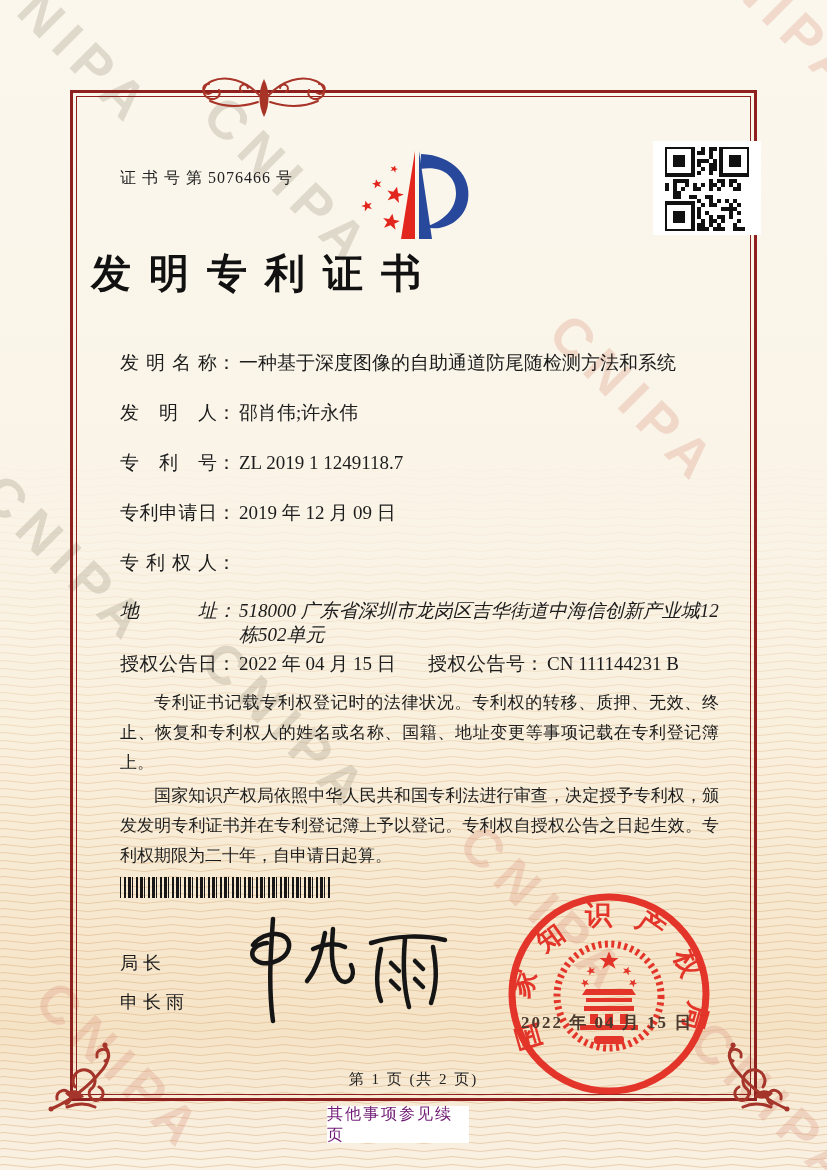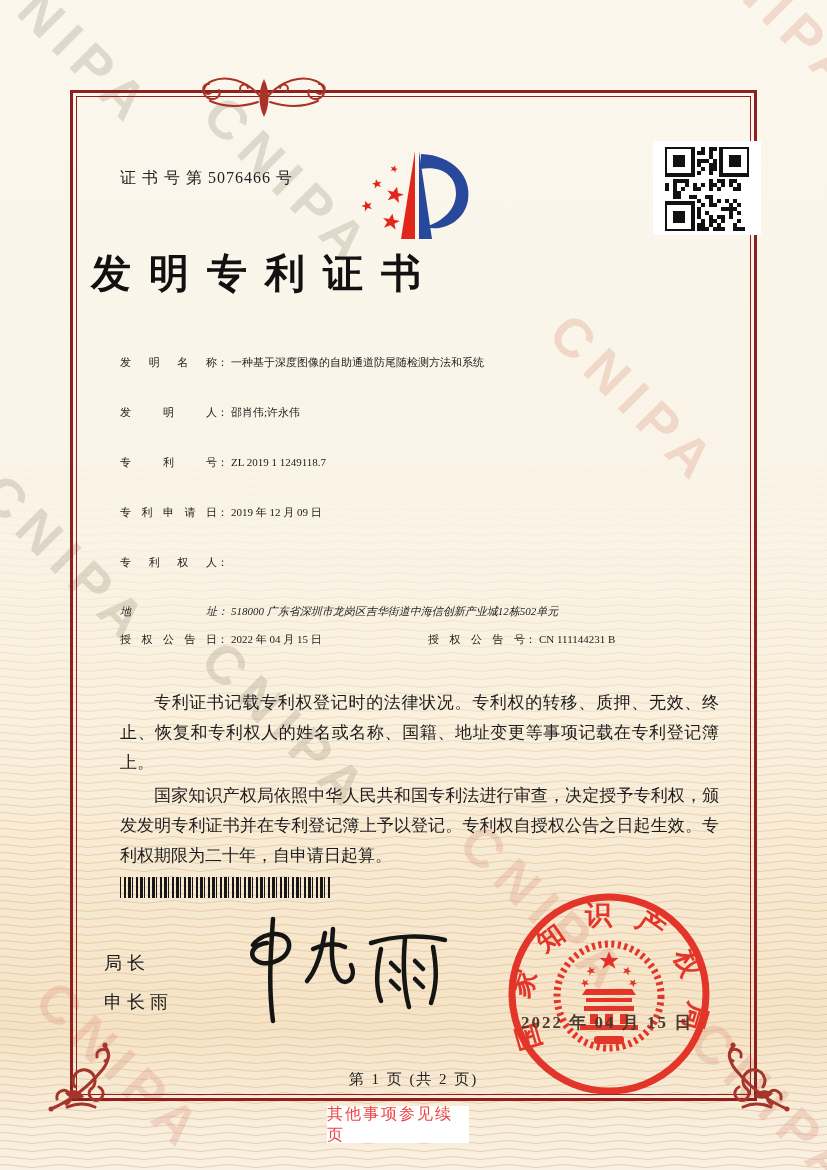--- a/index.html
+++ b/index.html
@@ -51,49 +51,49 @@
   .frame-inner{position:absolute;inset:3px;border:1px solid var(--border-red);pointer-events:none;}
   
   .cert-number{position:absolute;left:47px;top:55px;font-size:16px;letter-spacing:1px;color:#222;margin-top:20px;}
   .logo{position:absolute;left:282px;top:46px;}
   .qr-box{position:absolute;left:580px;top:48px;width:108px;height:94px;background:#fff;}
   .qr-box svg{margin:6px auto 0 auto;}
   .title{
     position:absolute;left:0;right:0;top:153px;
     font-size:40px;font-weight:700;letter-spacing:0.45em;text-indent:0.45em;color:#111;
   }
-  .fields{position:absolute;left:47px;top:256px;width:600px;font-size:11px;}
+  .fields{position:absolute;left:47px;top:256px;width:600px;font-size:19px;}
   .field-row{display:flex;line-height:27px;margin-bottom:23px;align-items:flex-start;}
   .f-label{display:inline-block;width:97px;text-align:justify;text-align-last:justify;flex:0 0 97px;}
   .f-colon{flex:0 0 auto;}
   .f-value{margin-left:3px;}
   .row-address{line-height:24px;margin-bottom:3px;font-style:italic;}
   .row-address .f-value{display:inline-block;width:492px;}
   .grant-row{position:relative;margin-bottom:4px;}
   .grant2{position:absolute;left:308px;top:0;display:flex;}
   .paras{position:absolute;left:47px;top:595px;width:599px;font-size:17px;line-height:30px;text-align:justify;}
   .paras p{text-indent:2em;margin-bottom:3px;}
   .barcode{position:absolute;left:47px;top:784px;}
-  .signer{position:absolute;left:31px;top:858px;font-size:18px;letter-spacing:5px;}
+  .signer{position:absolute;left:47px;top:858px;font-size:18px;letter-spacing:5px;}
   .signer div{margin-bottom:15px;}
   .signature{position:absolute;left:160px;top:820px;}
   .seal{position:absolute;left:433px;top:798px;}
   .seal-date{
     position:absolute;left:448px;top:918px;width:220px;
     font-size:17px;font-weight:700;letter-spacing:2px;color:#4d3a2e;z-index:4;
   }
   .page-num{position:absolute;left:0;right:0;top:977px;text-align:center;font-size:15px;letter-spacing:2px;color:#222;}
   .ornament-top{position:absolute;left:115px;top:-27px;}
   .flourish{position:absolute;z-index:5;}
   .flourish-left{left:-30px;top:940px;}
   .flourish-right{left:632px;top:940px;transform:scaleX(-1);}
   .cont-note{
     position:absolute;left:327px;top:1106px;width:142px;height:37px;background:#ffffff;
     display:flex;align-items:center;justify-content:center;
-    font-size:16px;letter-spacing:2px;color:#ef4444;z-index:3;
+    font-size:16px;letter-spacing:2px;color:#701a75;z-index:3;
   }
   #waves{position:absolute;left:0;top:0;z-index:0;}
 </style>
 </head>
 <body>
 
 <svg id="waves" width="827" height="1170">
     <path d="M-10 470 q14 -3 28 0 t28 0 q14 -3 28 0 t28 0 q14 -3 28 0 t28 0 q14 -3 28 0 t28 0 q14 -3 28 0 t28 0 q14 -3 28 0 t28 0 q14 -3 28 0 t28 0 q14 -3 28 0 t28 0 q14 -3 28 0 t28 0 q14 -3 28 0 t28 0 q14 -3 28 0 t28 0 q14 -3 28 0 t28 0 q14 -3 28 0 t28 0 q14 -3 28 0 t28 0 q14 -3 28 0 t28 0 q14 -3 28 0 t28 0" fill="none" stroke="#e0b98c" stroke-width="1" stroke-opacity="0.07"></path>
     <path d="M-10 478 q14 -3 28 0 t28 0 q14 -3 28 0 t28 0 q14 -3 28 0 t28 0 q14 -3 28 0 t28 0 q14 -3 28 0 t28 0 q14 -3 28 0 t28 0 q14 -3 28 0 t28 0 q14 -3 28 0 t28 0 q14 -3 28 0 t28 0 q14 -3 28 0 t28 0 q14 -3 28 0 t28 0 q14 -3 28 0 t28 0 q14 -3 28 0 t28 0 q14 -3 28 0 t28 0 q14 -3 28 0 t28 0 q14 -3 28 0 t28 0" fill="none" stroke="#e0b98c" stroke-width="1" stroke-opacity="0.07"></path>
     <path d="M-10 486 q14 -3 28 0 t28 0 q14 -3 28 0 t28 0 q14 -3 28 0 t28 0 q14 -3 28 0 t28 0 q14 -3 28 0 t28 0 q14 -3 28 0 t28 0 q14 -3 28 0 t28 0 q14 -3 28 0 t28 0 q14 -3 28 0 t28 0 q14 -3 28 0 t28 0 q14 -3 28 0 t28 0 q14 -3 28 0 t28 0 q14 -3 28 0 t28 0 q14 -3 28 0 t28 0 q14 -3 28 0 t28 0 q14 -3 28 0 t28 0" fill="none" stroke="#e0b98c" stroke-width="1" stroke-opacity="0.07"></path>

